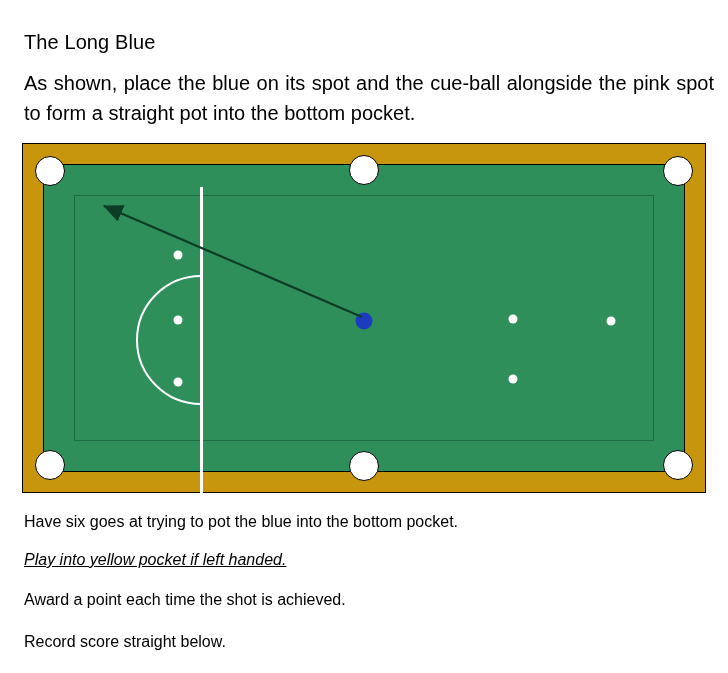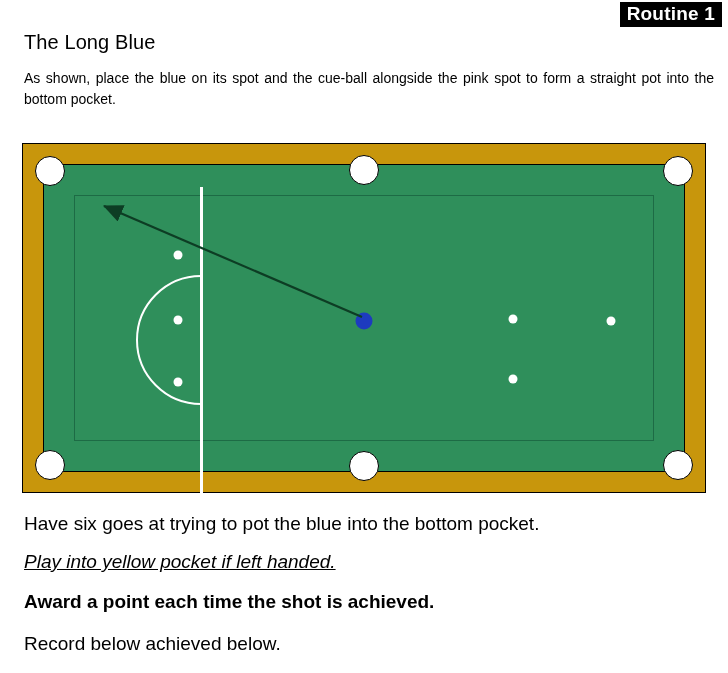--- a/index.html
+++ b/index.html
@@ -41,35 +41,35 @@
     top: 31px;
     font-size: 20px;
     font-weight: normal;
     letter-spacing: 0.1px;
   }
   .intro {
     position: absolute;
     left: 24px;
     top: 68px;
     width: 690px;
-    font-size: 14px;
+    font-size: 20px;
     line-height: 1.52;
     text-align: justify;
     text-align-last: left;
   }
   .below-text {
     position: absolute;
     left: 24px;
-    font-size: 19px;
+    font-size: 16px;
     line-height: 1.4;
     white-space: nowrap;
   }
   .t1 { top: 511px; }
   .t2 { top: 549px; font-style: italic; text-decoration: underline; }
-  .t3 { top: 589px; font-weight: bold; text-align: right; }
+  .t3 { top: 589px; font-weight: normal; text-align: right; }
   .t4 { top: 631px; }
 
   
   .table-wrap {
     position: absolute;
     left: 22px;
     top: 143px;
     width: 684px;
     height: 350px;
   }
@@ -163,21 +163,20 @@
     width: 100%;
     height: 100%;
     overflow: visible;
   }
 </style>
 </head>
 <body>
 
 <div class="page">
 
-  <div class="routine-badge">Routine 1</div>
 
   <div class="title">The Long Blue</div>
 
   <div class="intro">As shown, place the blue on its spot and the cue-ball alongside the pink spot to form a straight pot into the bottom pocket.</div>
 
   <div class="table-wrap">
     <div class="table-frame"></div>
     <div class="table-cloth">
       <div class="cushion-line"></div>
       <div class="baulk-line"></div>
@@ -205,15 +204,15 @@
           <path d="M0,0 L9,4 L0,8 Z" fill="#0d3d24"></path>
         </marker>
       </defs>
       <line x1="340" y1="174" x2="82" y2="63" stroke="#0d3d24" stroke-width="2.2" marker-end="url(#arrowhead)"></line>
     </svg>
   </div>
 
   <div class="below-text t1">Have six goes at trying to pot the blue into the bottom pocket.</div>
   <div class="below-text t2">Play into yellow pocket if left handed.</div>
   <div class="below-text t3">Award a point each time the shot is achieved.</div>
-  <div class="below-text t4">Record below achieved below.</div>
+  <div class="below-text t4">Record score straight below.</div>
 
 </div>
 
 </body></html>

